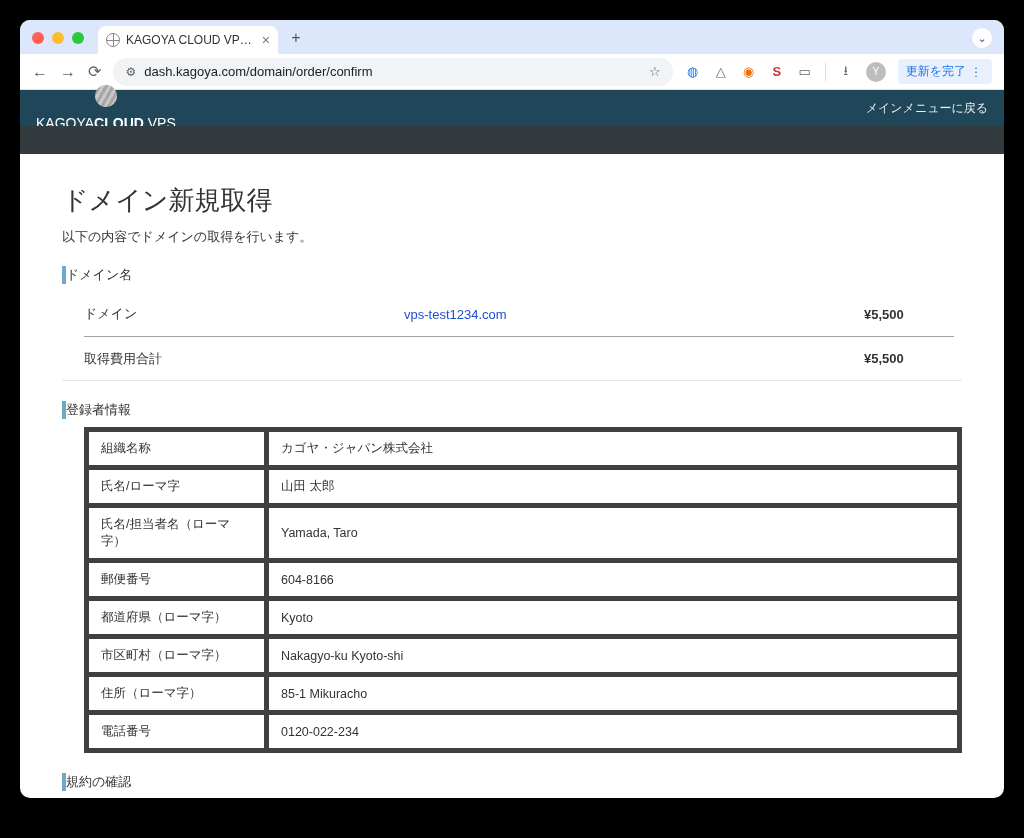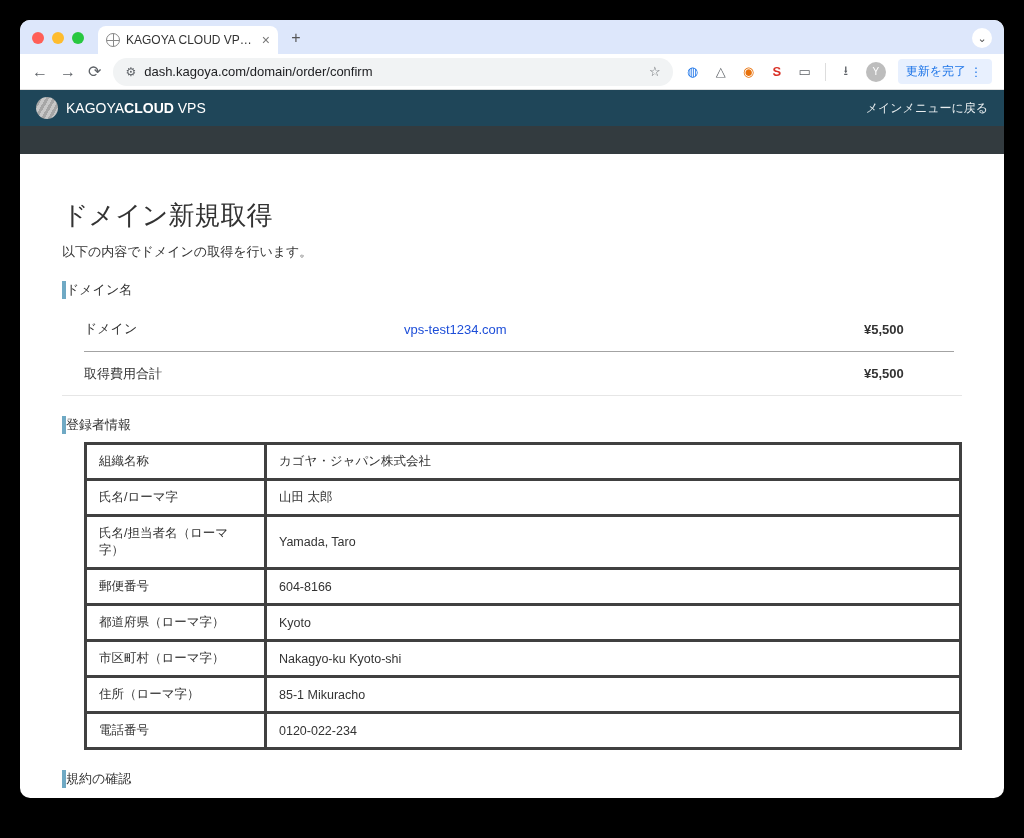--- a/index.html
+++ b/index.html
@@ -93,36 +93,36 @@
   .kebab { letter-spacing:2px; color:#1a73e8; }
 
   
   .app-header {
     background:#1f4659;
     height:36px;
     display:flex; align-items:center;
     padding:0 16px;
     color:#fff;
   }
-  .logo { display:flex; align-items:center; gap:8px; }
+  .logo { display:flex; align-items:center; gap:8px;flex-direction:column; }
   .logo-disc {
     width:22px; height:22px; border-radius:50%;
     background:repeating-linear-gradient(120deg, #c8c8c8 0 3px, #a6a6a6 3px 6px);
   }
   .logo-text { font-size:14px; font-weight:400; }
   .logo-text .light { font-weight:300; }
   .logo-text .bold { font-weight:700; }
   .header-link { margin-left:auto; font-size:12px; color:#e8edef; cursor:pointer; }
 
   .sub-header { background:#333b3f; height:28px; }
 
   
   .content-scroll { flex:1; overflow:auto; }
   .content-inner { padding: 28px 42px 40px; }
-  h1.page-title { font-size:26px; font-weight:400; margin:16px 0 10px; color:#333; }
+  h1.page-title { font-size:26px; font-weight:400; margin:1px 0 10px; color:#333; }
   .lead { font-size:13px; color:#333; margin-bottom:18px; }
 
   .section-head {
     border-left:4px solid #6fa9c4;
     font-size:13px;
     color:#333;
     margin: 20px 0 8px;
   }
 
   .domain-box {
@@ -141,21 +141,21 @@
   .d-col3 { width:90px; font-weight:700; }
 
   table.info {
     width: calc(100% - 22px);
     margin-left:22px;
     border-collapse:collapse;
     font-size:12.5px;
     color:#333;
   }
   table.info th, table.info td {
-    border:3px solid #404040;
+    border:5px solid #404040;
     padding:8px 12px;
     text-align:left;
     vertical-align:middle;
   }
   table.info th {
     background:#fff;
     width:180px;
     font-weight:400;
     color:#333;
   }

